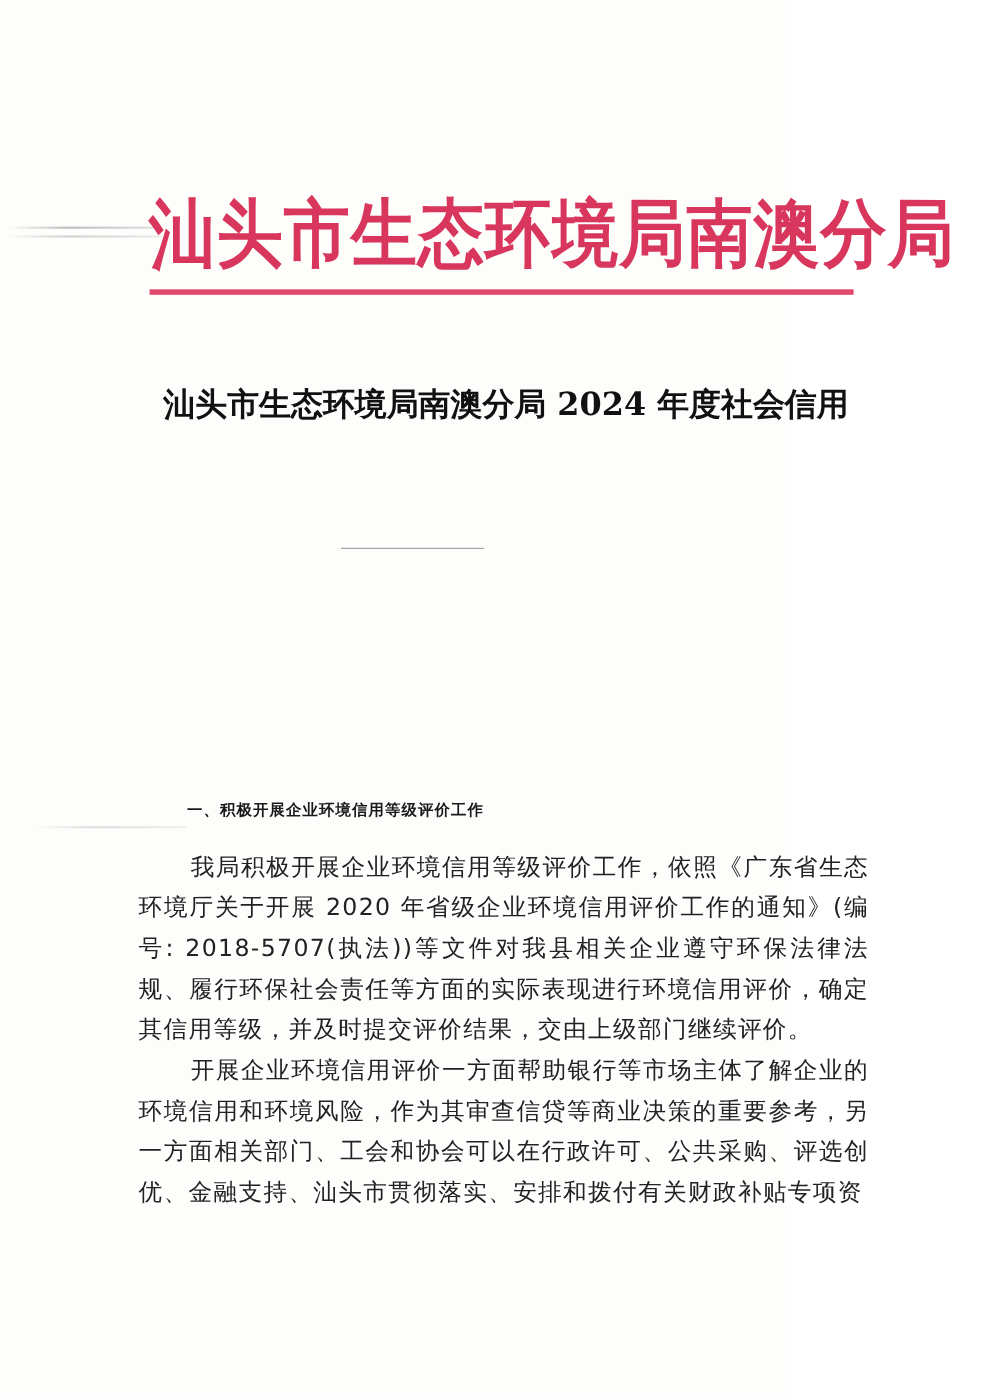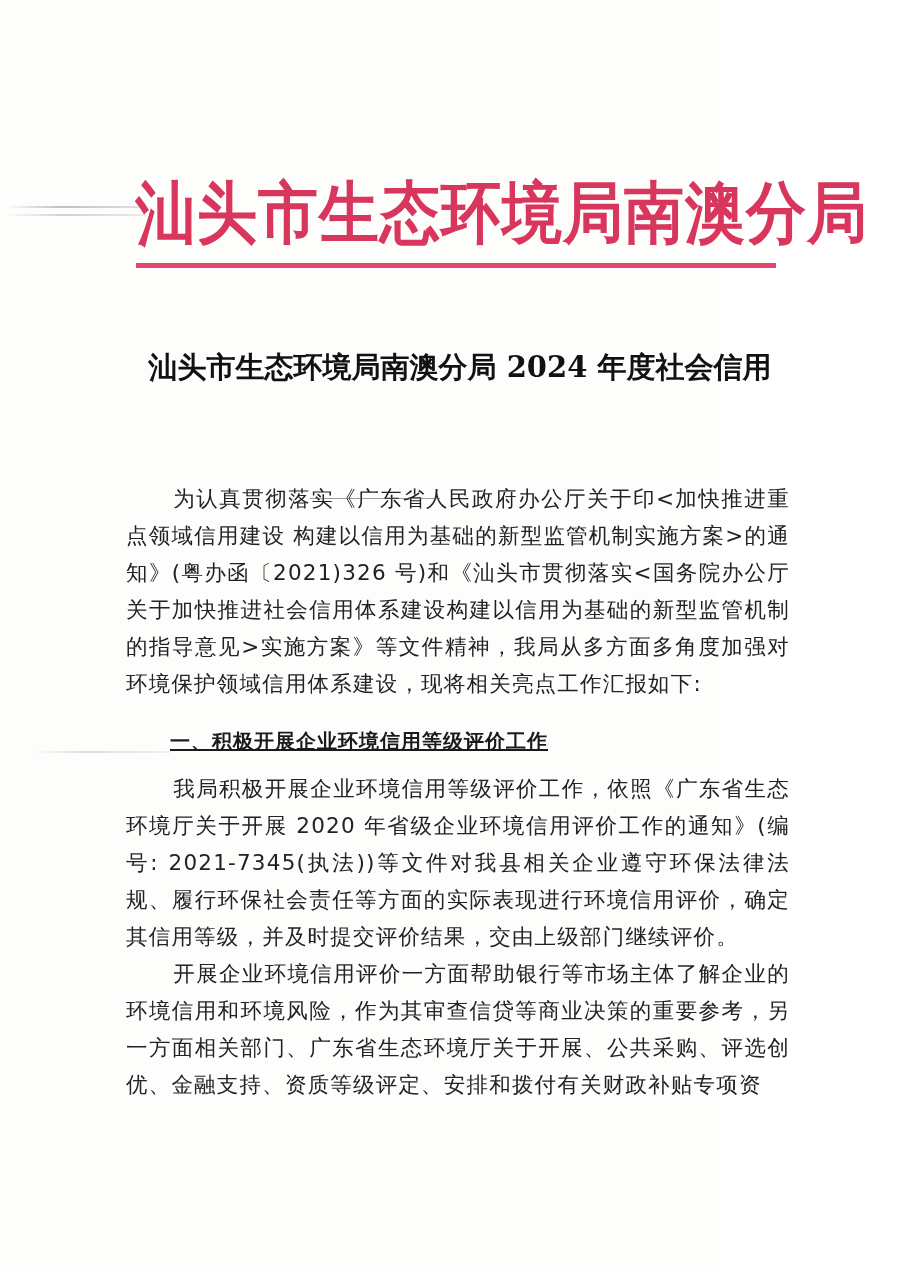--- a/index.html
+++ b/index.html
@@ -77,24 +77,23 @@
     .para {
       text-indent: 2.2em;
       margin: 0;
     }
     .heading1 {
       position: absolute;
       left: 170px;
       top: 728px;
       font-family: "DejaVu Sans", "Liberation Sans", sans-serif;
       font-weight: bold;
-      font-size: 20px;
+      font-size: 14px;
       color: #1a1a1a;
       letter-spacing: 1px;
-      text-decoration: underline;
     }
     .strike-line {
       position: absolute;
       height: 1px;
       background: rgba(90,90,90,0.6);
     }
   </style>
 </head>
 <body>
 
@@ -104,25 +103,22 @@
   <div class="streak" style="left:6px; top:214px; width:140px; opacity:0.7;"></div>
   <div class="streak" style="left:30px; top:751px; width:140px; opacity:0.5;"></div>
 
   <div class="letterhead">汕头市生态环境局南澳分局</div>
   <div class="red-rule"></div>
 
   <div class="doc-title">
     <div>汕头市生态环境局南澳分局 2024 年度社会信用</div>
   </div>
 
-  <div class="body-text" style="top:480px;">
-    <p class="para">为认真贯彻落实《广东省人民政府办公厅关于印&lt;加快推进重点领域信用建设 构建以信用为基础的新型监管机制实施方案&gt;的通知》(粤办函〔2021)326 号)和《汕头市贯彻落实&lt;国务院办公厅关于加快推进社会信用体系建设构建以信用为基础的新型监管机制的指导意见&gt;实施方案》等文件精神，我局从多方面多角度加强对环境保护领域信用体系建设，现将相关亮点工作汇报如下:</p>
-  </div>
   <div class="strike-line" style="left:310px; top:498px; width:130px;"></div>
 
   <div class="heading1">一、积极开展企业环境信用等级评价工作</div>
 
   <div class="body-text" style="top:770px;">
-    <p class="para">我局积极开展企业环境信用等级评价工作，依照《广东省生态环境厅关于开展 2020 年省级企业环境信用评价工作的通知》(编号: 2021-7345(执法))等文件对我县相关企业遵守环保法律法规、履行环保社会责任等方面的实际表现进行环境信用评价，确定其信用等级，并及时提交评价结果，交由上级部门继续评价。</p>
-    <p class="para" style="margin-top:0;">开展企业环境信用评价一方面帮助银行等市场主体了解企业的环境信用和环境风险，作为其审查信贷等商业决策的重要参考，另一方面相关部门、广东省生态环境厅关于开展、公共采购、评选创优、金融支持、资质等级评定、安排和拨付有关财政补贴专项资</p>
+    <p class="para">我局积极开展企业环境信用等级评价工作，依照《广东省生态环境厅关于开展 2020 年省级企业环境信用评价工作的通知》(编号: 2018-5707(执法))等文件对我县相关企业遵守环保法律法规、履行环保社会责任等方面的实际表现进行环境信用评价，确定其信用等级，并及时提交评价结果，交由上级部门继续评价。</p>
+    <p class="para" style="margin-top:0;">开展企业环境信用评价一方面帮助银行等市场主体了解企业的环境信用和环境风险，作为其审查信贷等商业决策的重要参考，另一方面相关部门、工会和协会可以在行政许可、公共采购、评选创优、金融支持、汕头市贯彻落实、安排和拨付有关财政补贴专项资</p>
   </div>
 
 </div>
 
 </body></html>

